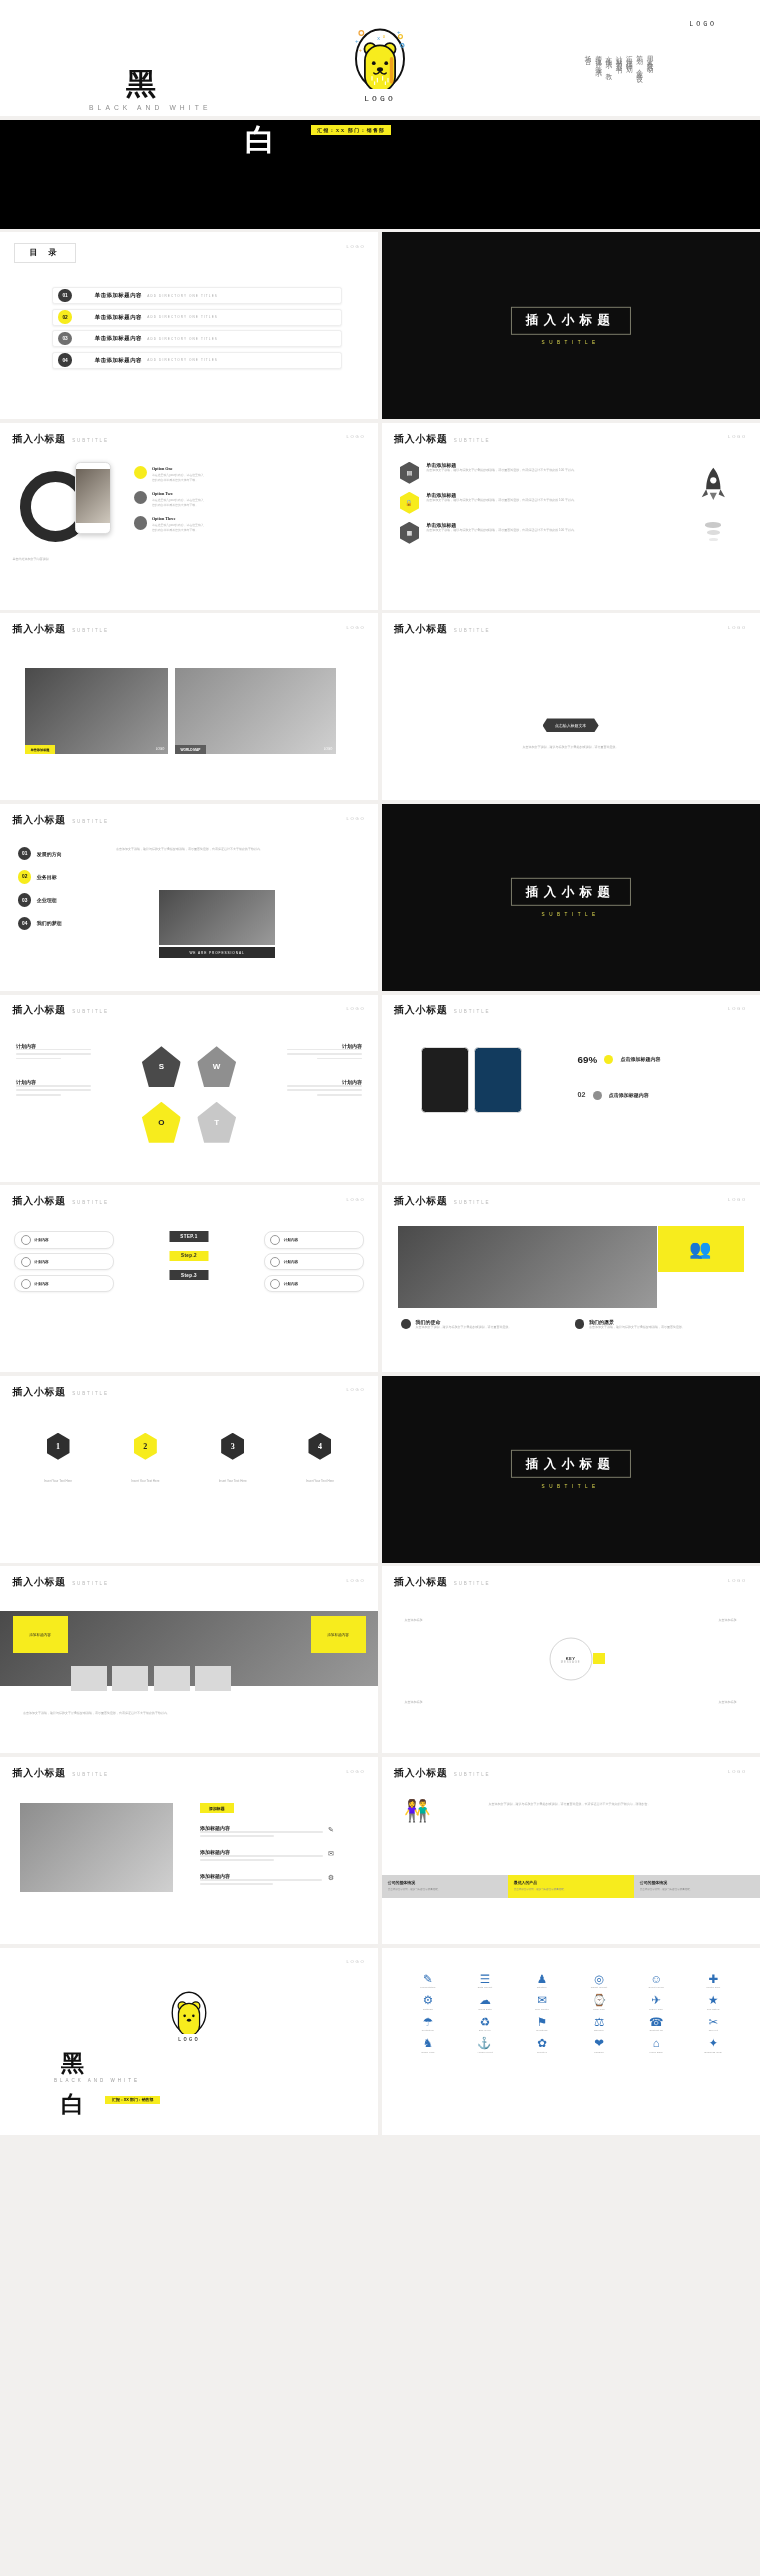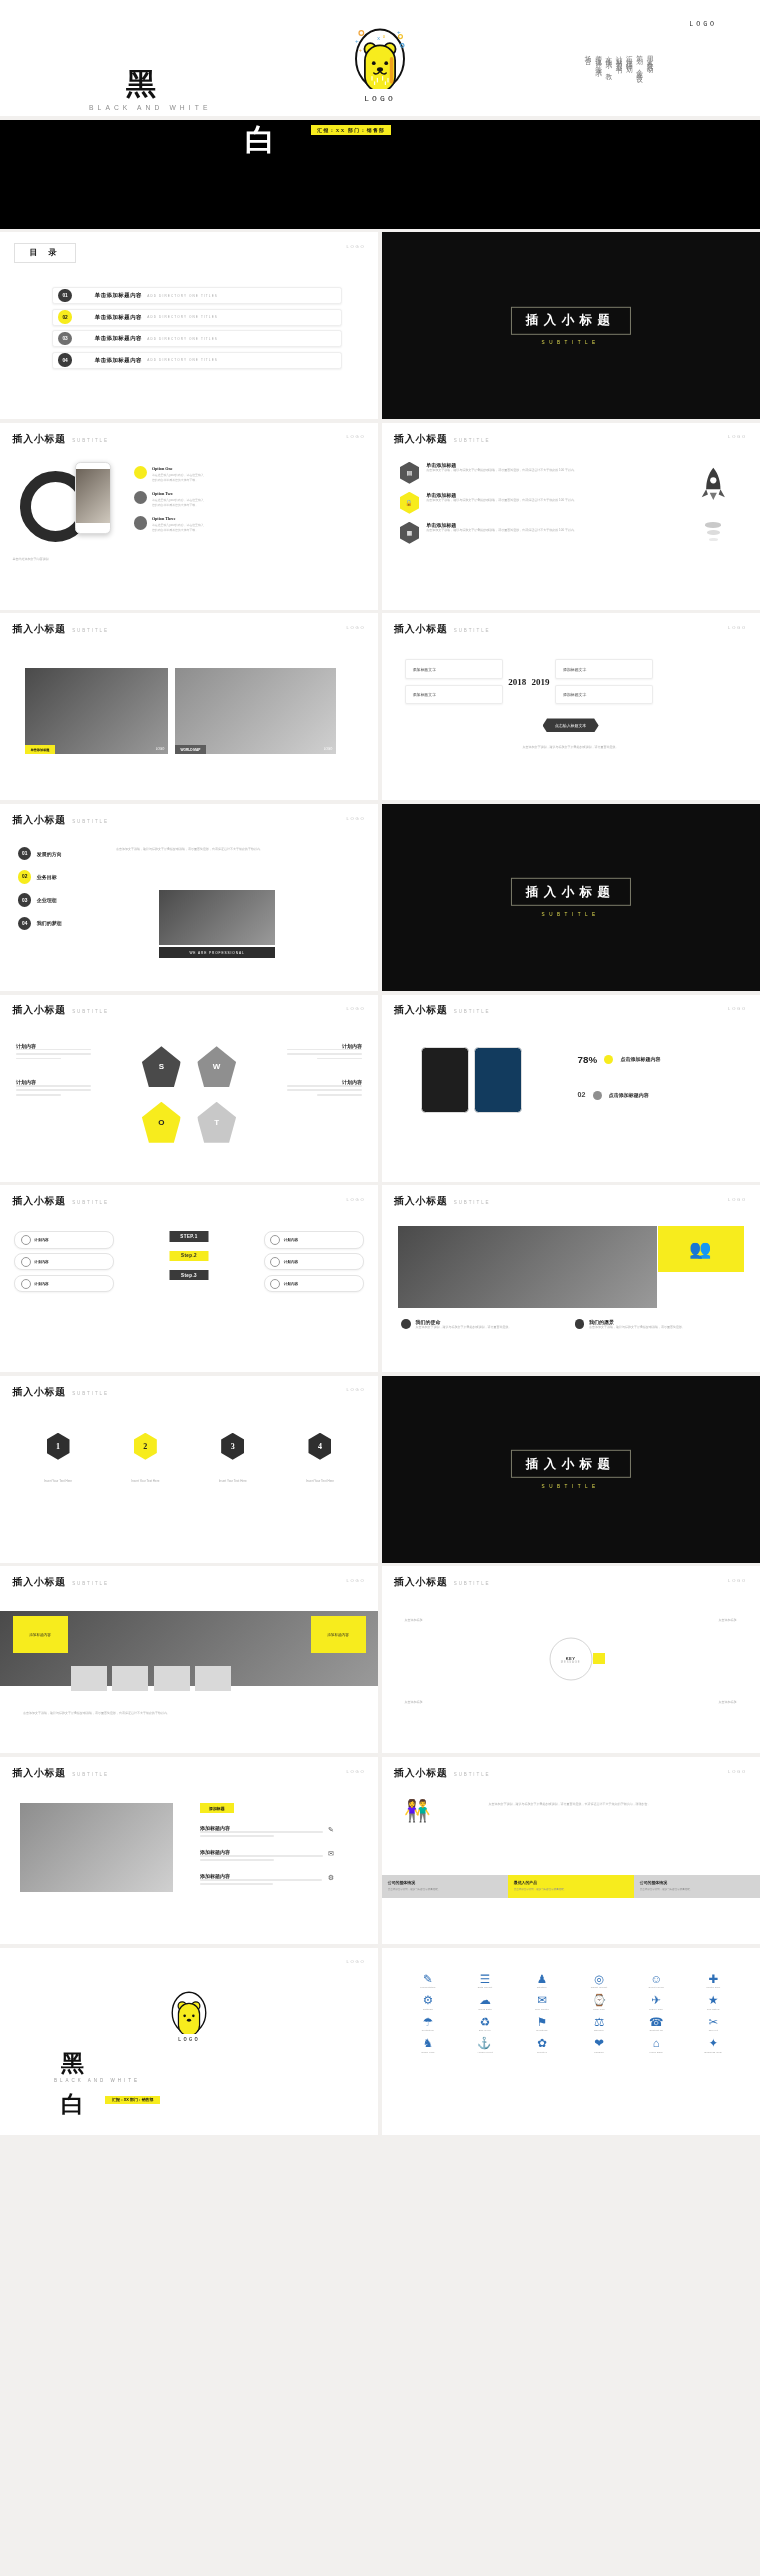--- a/index.html
+++ b/index.html
@@ -408,36 +408,20 @@
     </div>
   </div>
 
   <div class="slide">
     <div class="shead">
       <span class="cn">插入小标题</span>
       <span class="en">SUBTITLE</span>
     </div>
     <div class="logo-tr">LOGO</div>
 
-    <div style="position:absolute;left:23px;top:46px;display:flex;gap:5.4px;align-items:center;">
-      <div>
-        <div class="card" style="width:82px;padding:6.2px 7.1px;margin-bottom:6.2px;font-size:3.9px;color:#444;">添加标题文字</div>
-        <div class="card" style="width:82px;padding:6.2px 7.1px;font-size:3.9px;color:#444;">添加标题文字</div>
-      </div>
-      <div style="text-align:center;">
-        <div style="font-size:9px;font-weight:bold;color:#1c1c1c;font-family:'Liberation Serif',serif;">2018</div>
-      </div>
-      <div style="text-align:center;">
-        <div style="font-size:9px;font-weight:bold;color:#1c1c1c;font-family:'Liberation Serif',serif;">2019</div>
-      </div>
-      <div>
-        <div class="card" style="width:82px;padding:6.2px 7.1px;margin-bottom:6.2px;font-size:3.9px;color:#444;">添加标题文字</div>
-        <div class="card" style="width:82px;padding:6.2px 7.1px;font-size:3.9px;color:#444;">添加标题文字</div>
-      </div>
-    </div>
 
     <div style="position:absolute;left:50%;top:105px;transform:translateX(-50%);">
       <div style="background:#3a3a3a;color:#fff;font-size:3.9px;padding:4.5px 12.5px;clip-path:polygon(8% 0,92% 0,100% 50%,92% 100%,8% 100%,0 50%);">点击输入标题文本</div>
     </div>
     <div style="position:absolute;left:54px;right:54px;top:132px;text-align:center;" class="txt-sm">点击添加文字说明，建议与标题文字层叠搭配或说明，请尽量言简意赅。</div>
   </div>
 
   <div class="slide">
     <div class="shead">
       <span class="cn">插入小标题</span>
@@ -528,21 +512,21 @@
       <span class="en">SUBTITLE</span>
     </div>
     <div class="logo-tr">LOGO</div>
 
     <div style="position:absolute;left:39px;top:52px;display:flex;gap:5.4px;">
       <div style="width:46px;height:64px;border:1.8px solid #ddd;border-radius:4.5px;background:#1e1e1e;"></div>
       <div style="width:46px;height:64px;border:1.8px solid #ddd;border-radius:4.5px;background:#123b5e;"></div>
     </div>
 
     <div style="position:absolute;left:196px;top:59px;display:flex;align-items:center;gap:7.1px;">
-      <div style="font-size:9.8px;font-weight:bold;color:#222;">78%</div>
+      <div style="font-size:9.8px;font-weight:bold;color:#222;">69%</div>
       <div style="width:9px;height:9px;border-radius:50%;background:#F7EC1D;"></div>
       <div class="txt-cn">点击添加标题内容</div>
     </div>
     <div style="position:absolute;left:196px;top:96px;display:flex;align-items:center;gap:7.1px;">
       <div style="font-size:7.1px;font-weight:bold;color:#444;">02</div>
       <div style="width:9px;height:9px;border-radius:50%;background:#8f8f8f;"></div>
       <div class="txt-cn">点击添加标题内容</div>
     </div>
   </div>
 

